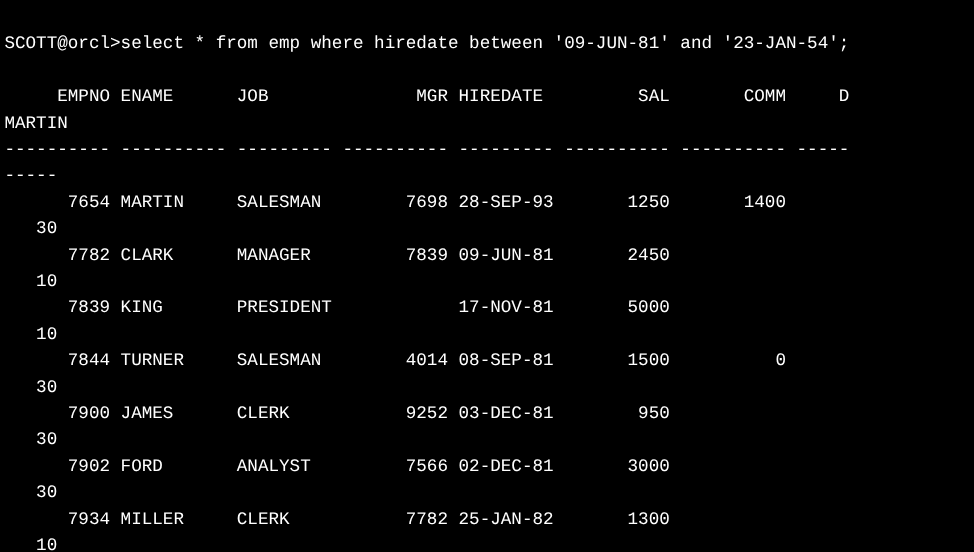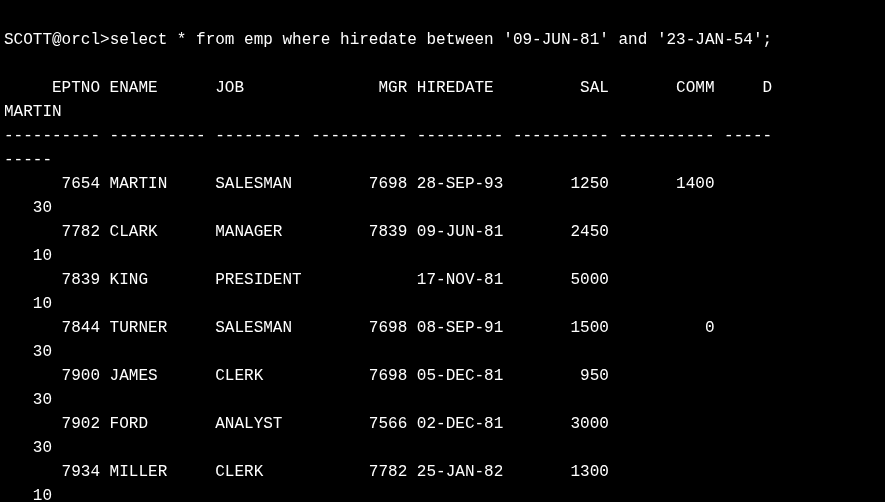--- a/index.html
+++ b/index.html
@@ -13,33 +13,33 @@
     width: 885px;
     height: 502px;
     overflow: hidden;
     padding: 4px 0 0 4px;
   }
 </style>
 </head>
 <body>
 <div><span>SCOTT@orcl&gt;</span><span>select * from emp where hiredate between '09-JUN-81' and '23-JAN-54';</span>
 <span></span>
-<span>     EPTNO ENAME      JOB              MGR HIREDATE         SAL       COMM     D</span>
+<span>     EMPNO ENAME      JOB              MGR HIREDATE         SAL       COMM     D</span>
 <span>MARTIN</span>
 <span>---------- ---------- --------- ---------- --------- ---------- ---------- -----</span>
 <span>-----</span>
 <span>      7654 MARTIN     SALESMAN        7698 28-SEP-93       1250       1400</span>
 <span>   30</span>
 <span>      7782 CLARK      MANAGER         7839 09-JUN-81       2450</span>
 <span>   10</span>
 <span>      7839 KING       PRESIDENT            17-NOV-81       5000</span>
 <span>   10</span>
-<span>      7844 TURNER     SALESMAN        7698 08-SEP-91       1500          0</span>
+<span>      7844 TURNER     SALESMAN        4014 08-SEP-81       1500          0</span>
 <span>   30</span>
-<span>      7900 JAMES      CLERK           7698 05-DEC-81        950</span>
+<span>      7900 JAMES      CLERK           9252 03-DEC-81        950</span>
 <span>   30</span>
 <span>      7902 FORD       ANALYST         7566 02-DEC-81       3000</span>
 <span>   30</span>
 <span>      7934 MILLER     CLERK           7782 25-JAN-82       1300</span>
 <span>   10</span>
 <span></span>
 
 </div>
 
 

